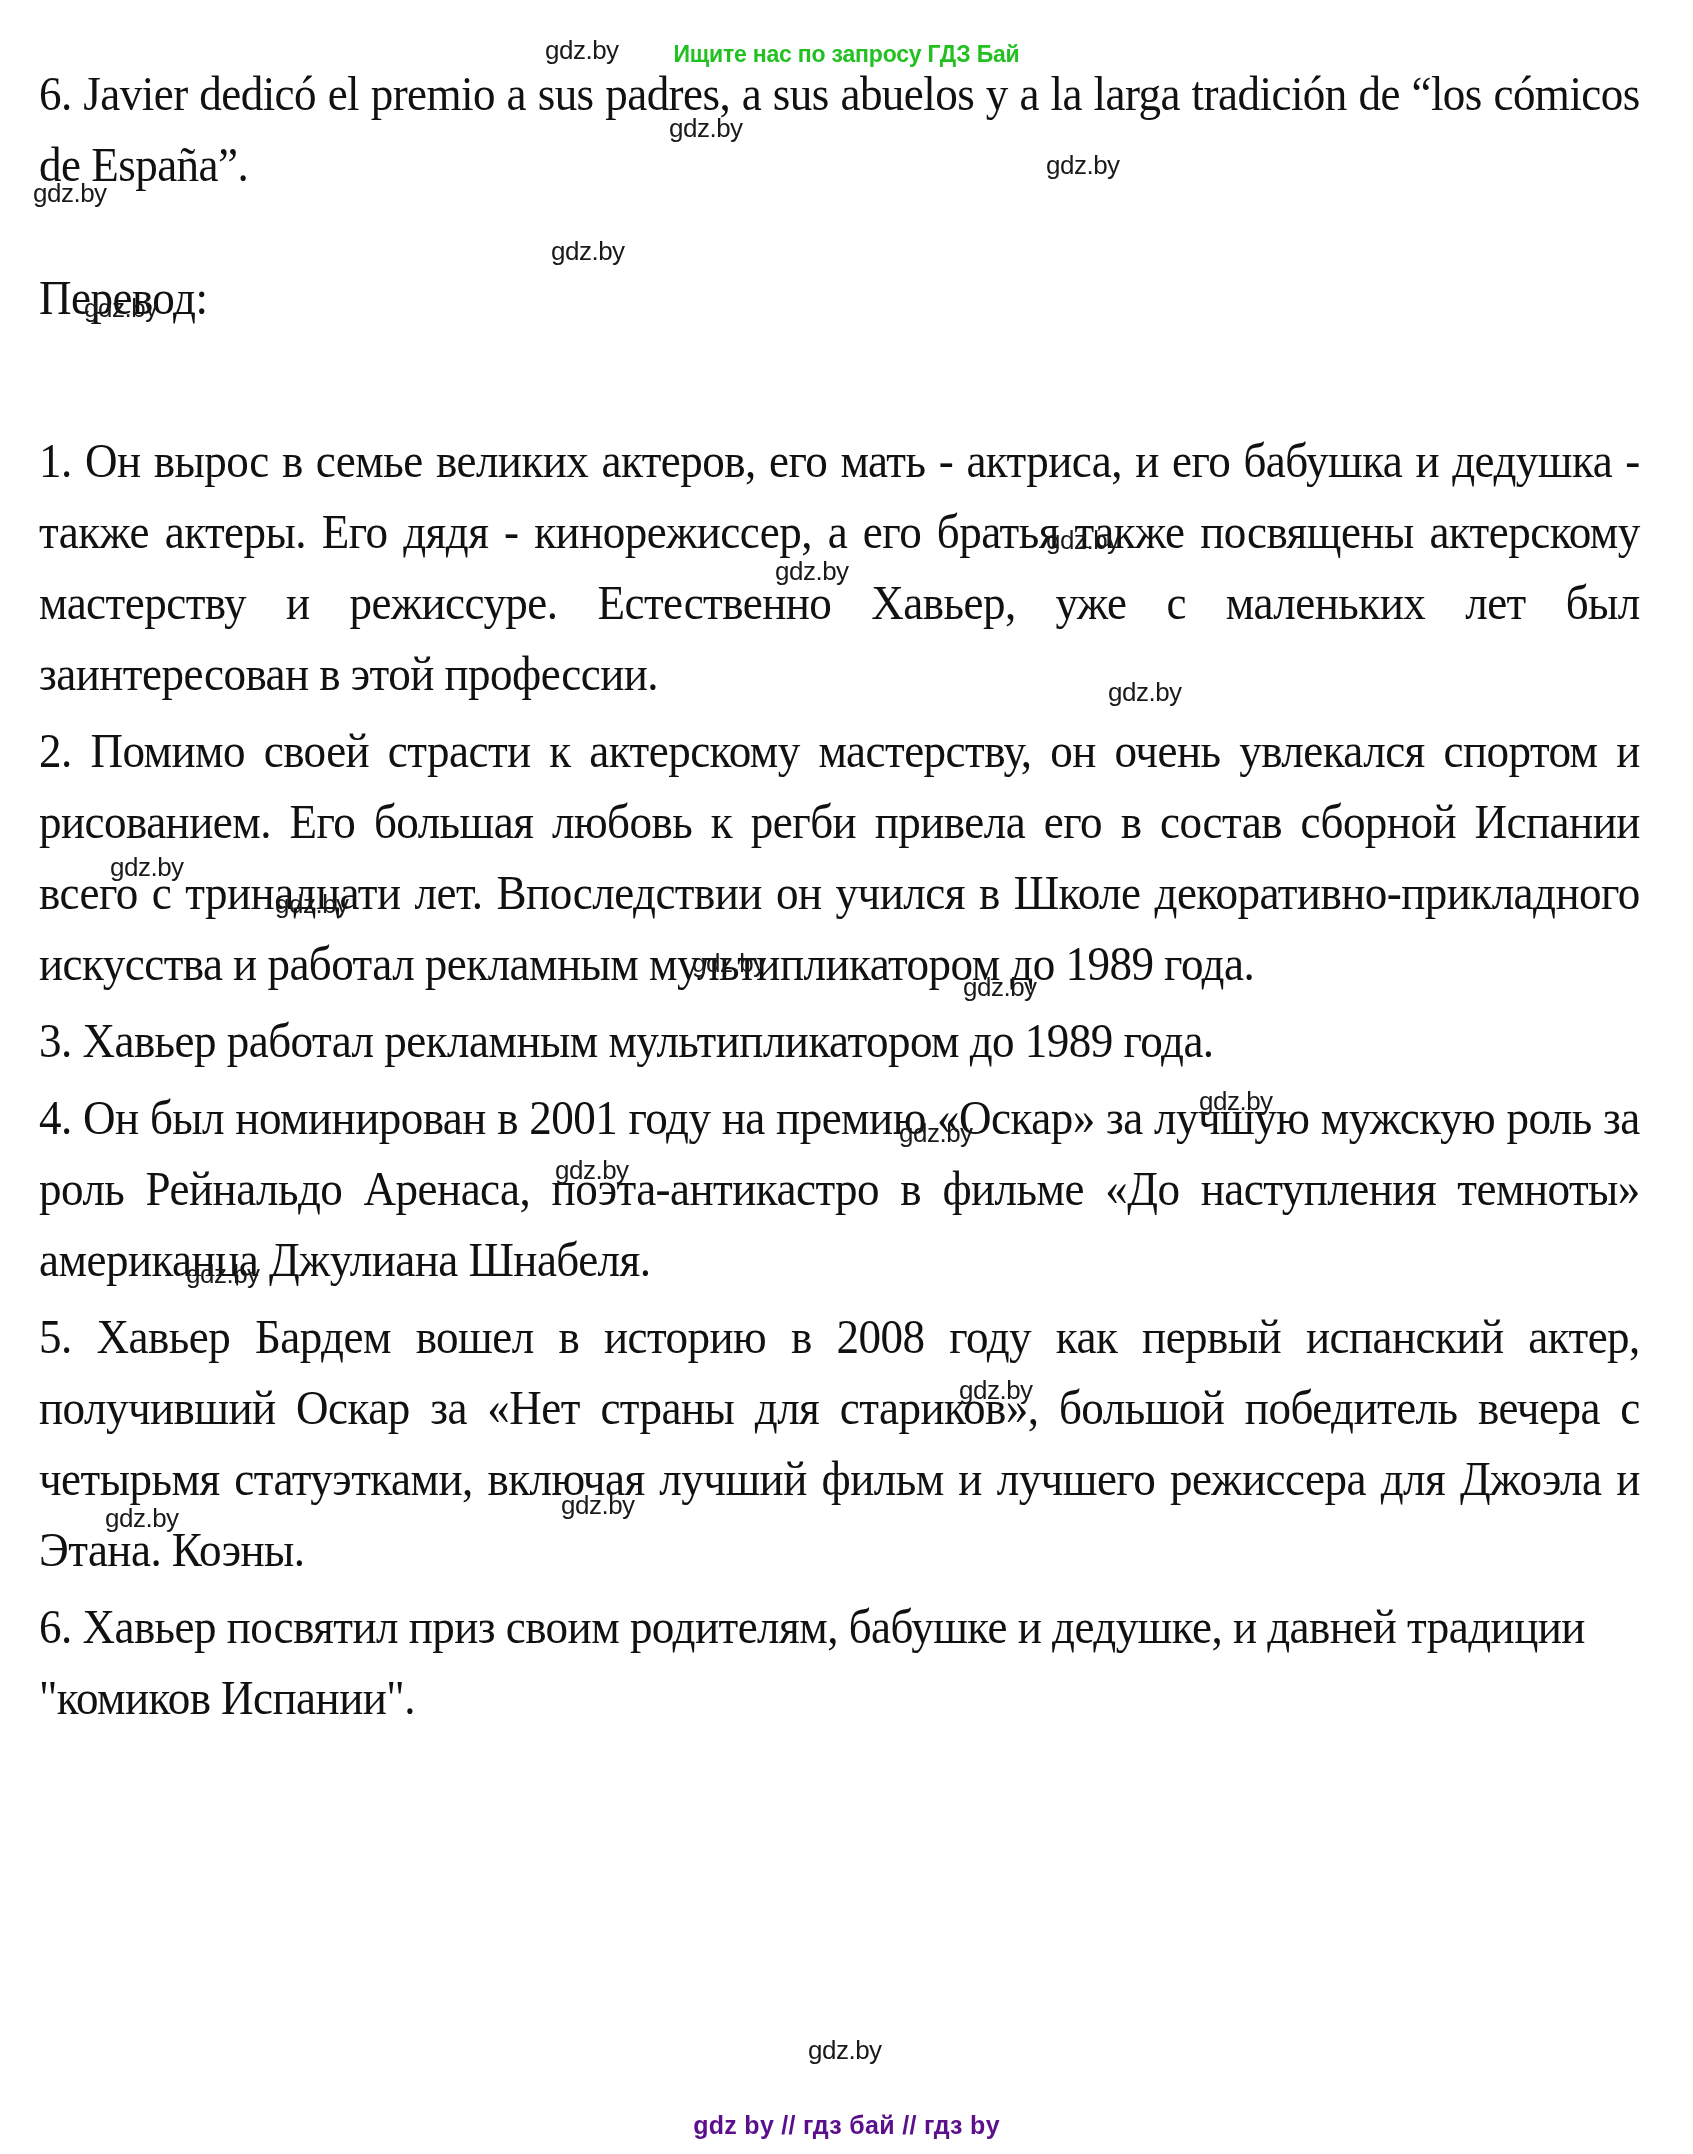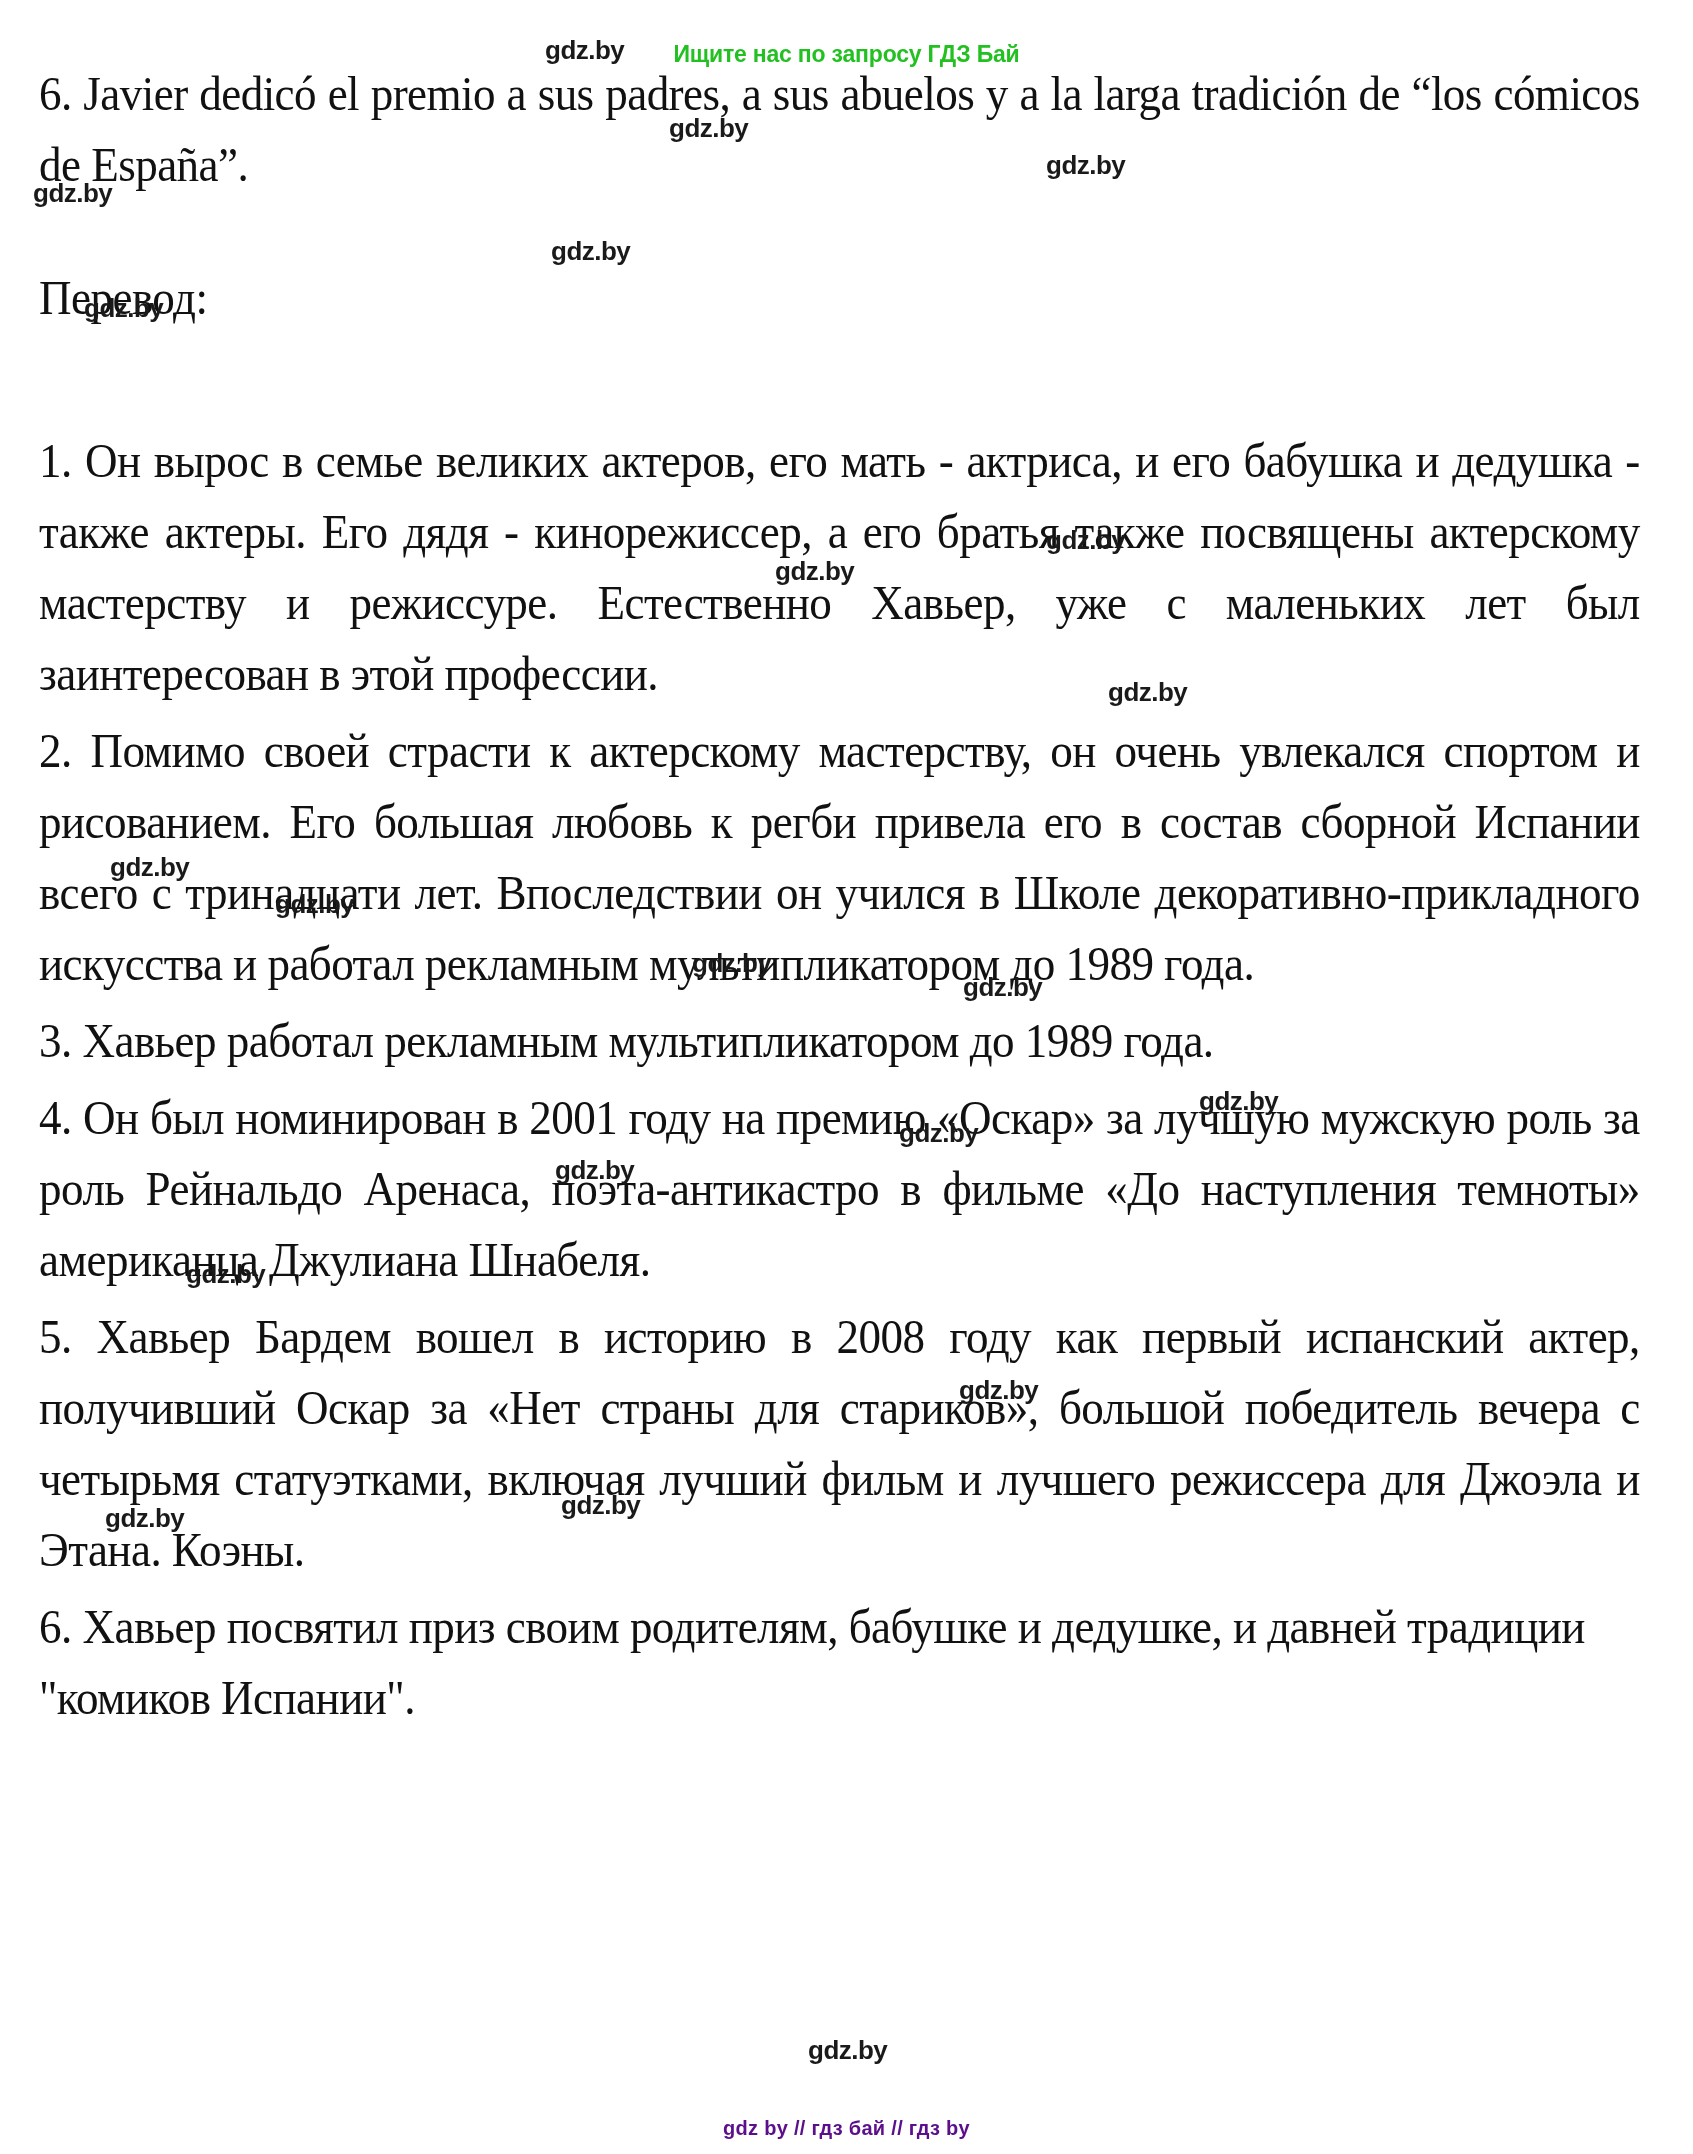--- a/index.html
+++ b/index.html
@@ -55,36 +55,36 @@
   p.gap-sm { margin-top: 6px; }
   p.gap-lg { margin-top: 62px; }
   p.gap-xl { margin-top: 92px; }
 
   
   .wm {
     position: absolute;
     color: #1a1a1a;
     font-family: "Liberation Sans", "DejaVu Sans", sans-serif;
     font-size: 26px;
-    font-weight: bold;
+    font-weight: normal;
     white-space: nowrap;
     letter-spacing: -0.5px;
     z-index: 5;
   }
 
   
   .footer {
     position: absolute;
     bottom: 14px;
     left: 0;
     width: 100%;
     text-align: center;
     color: #5b0f8b;
     font-family: "Liberation Sans", "DejaVu Sans", sans-serif;
-    font-size: 20px;
+    font-size: 25px;
     font-weight: bold;
     letter-spacing: 0.3px;
     white-space: nowrap;
   }
 </style>
 </head>
 <body>
 
 <div class="page">
 

